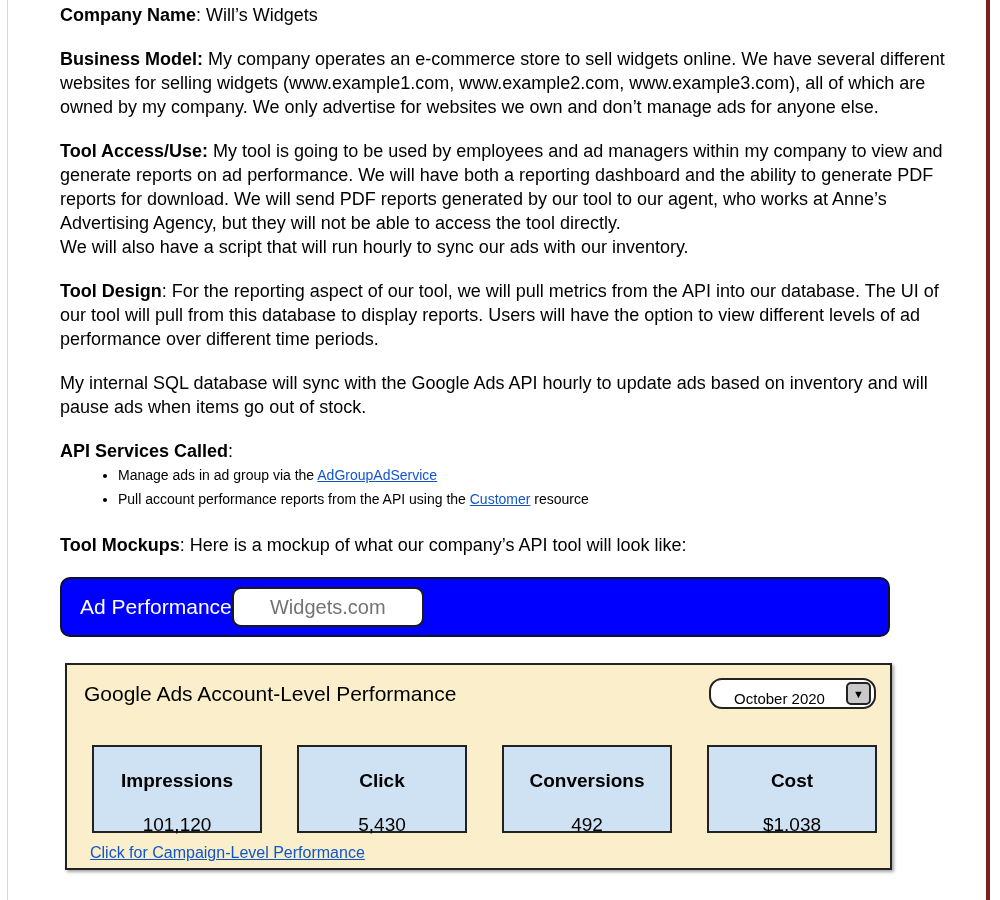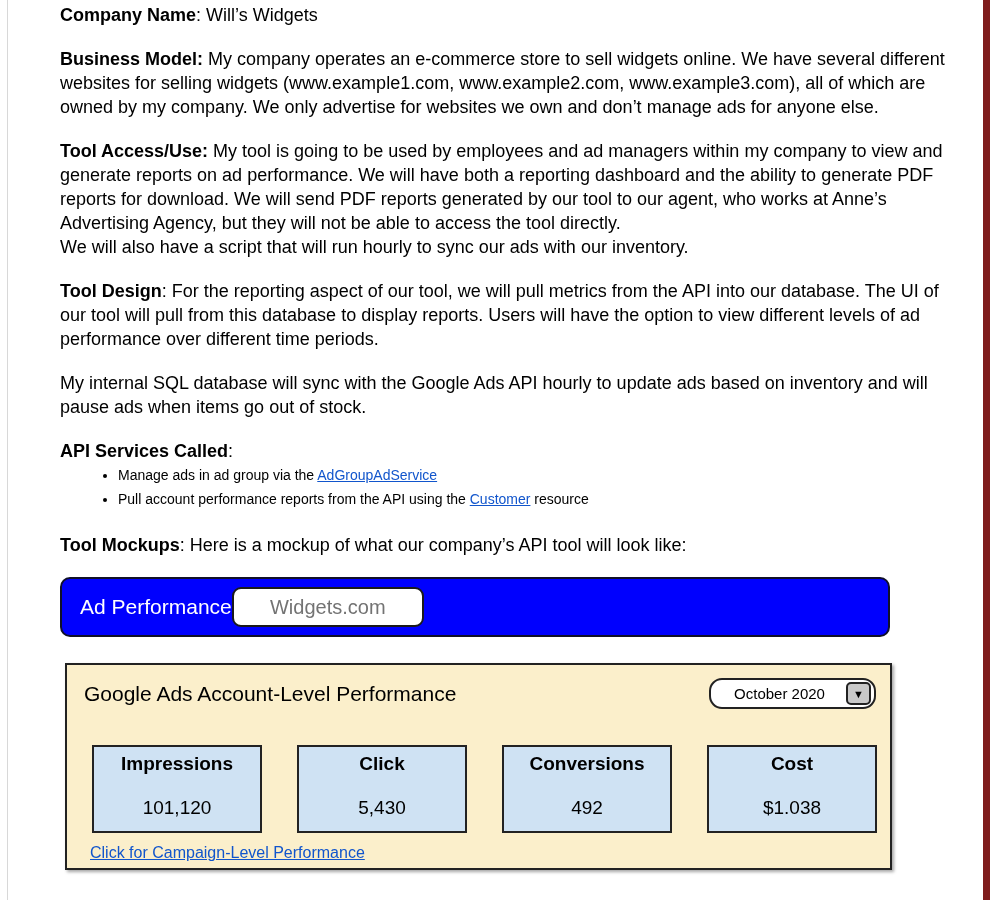--- a/index.html
+++ b/index.html
@@ -4,21 +4,21 @@
 <style>
   * { box-sizing: border-box; }
   html, body { margin: 0; padding: 0; }
   body {
     width: 1000px; height: 900px; overflow: hidden;
     background: #ffffff; color: #000000;
     font-family: "Liberation Sans", sans-serif;
   }
   .page {
     margin-left: 7px; width: 983px; height: 900px;
-    border-left: 1px solid #d8d8d8; border-right: 7px solid #7f1d1d;
+    border-left: 1px solid #d8d8d8; border-right: 4px solid #7f1d1d;
     padding: 3px 12px 0 52px;
   }
   .doc p { margin: 0 0 20px 0; font-size: 18px; line-height: 24px; width: 886px; }
   .doc p.tight { margin-bottom: 0; }
   .doc .b { font-weight: bold; }
   .doc a, .doc .doclink {
     color: #1155CC; text-decoration: underline; cursor: pointer;
   }
   ul.bullets { margin: 0 0 22px 0; padding-left: 58px; width: 886px; }
   ul.bullets li { font-size: 14px; line-height: 24px; }
@@ -46,40 +46,40 @@
     position: relative;
   }
   .panel-head {
     display: flex; align-items: center; justify-content: space-between;
     padding: 13px 14px 0 17px;
   }
   .panel-title { font-size: 21px; }
   .date-select {
     position: relative; width: 167px; height: 31px;
     background: #ffffff; border: 2px solid #222222; border-radius: 13px;
-    display: flex; align-items: center; cursor: pointer;
+    display: flex; align-items: flex-end; cursor: pointer;
   }
   .date-select .value {
     flex: 1; text-align: center; padding-right: 26px; font-size: 15px;
   }
   .date-select .arrow-btn {
     position: absolute; right: 3px; top: 2px;
     width: 25px; height: 23px; background: #c9c9c9;
     border: 2px solid #222222; border-radius: 5px;
     display: flex; align-items: center; justify-content: center;
     font-size: 11px; color: #000; cursor: pointer;
   }
   .cards {
     display: flex; gap: 35px; padding-left: 25px; margin-top: 36px;
   }
   .card {
     width: 170px; height: 88px; background: #CFE2F3;
     border: 2px solid #222222; text-align: center;
   }
-  .card .label { font-weight: bold; font-size: 19px; margin-top: 6px; }
+  .card .label { font-weight: bold; font-size: 19px; margin-top: 23px; }
   .card .value { font-size: 19px; margin-top: 22px; }
   .campaign-link {
     position: absolute; left: 23px; bottom: 6px;
     font-size: 16px; color: #1155CC; text-decoration: underline; cursor: pointer;
   }
 </style>
 </head>
 <body>
 
 <div class="page">

